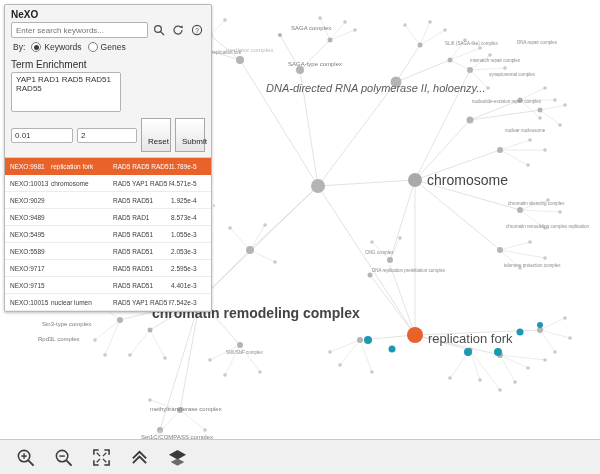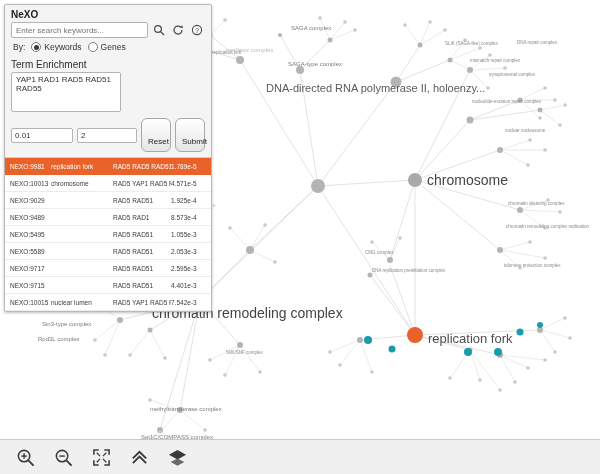--- a/index.html
+++ b/index.html
@@ -31,21 +31,21 @@
   .net-label {
     position: absolute;
     color: #585858;
     white-space: nowrap;
     pointer-events: none;
     font-family: "Liberation Sans", sans-serif;
   }
   .net-label.tiny { font-size: 4.5px; color: #8a8a8a; }
   .net-label.small { font-size: 6px; color: #7b7b7b; }
   .net-label.med { font-size: 8px; color: #6d6d6d; }
-  .net-label.big { font-size: 11px; color: #5a5a5a; }
+  .net-label.big { font-size: 11px; color: #5a5a5a; font-style: italic; }
   .net-label.huge { font-size: 13px; color: #4e4e4e; }
   .net-label.xhuge { font-size: 14px; color: #444444; }
   .net-label.faded { color: #b9b9b9; }
 
   
   #nexo-panel {
     position: absolute;
     left: 4px;
     top: 4px;
     width: 206px;
@@ -148,21 +148,21 @@
     font-family: "Liberation Sans", sans-serif;
     color: #333;
   }
   .param-input.two { width: 60px; }
   .btn {
     height: 27px;
     min-width: 30px;
     padding: 16px 6px;
     font-size: 8px;
     border: 1px solid #a8a8a8;
-    border-radius: 6px;
+    border-radius: 0;
     background: linear-gradient(#ffffff, #e6e6e6);
     color: #222;
     cursor: pointer;
     font-family: "Liberation Sans", sans-serif;
     line-height: 13px;
   }
 
   
   .results {
     border-top: 1px solid #cfcfcf;
@@ -413,21 +413,21 @@
     <div class="net-label xhuge" style="left:427px; top:172px;">chromosome</div>
     <div class="net-label tiny" style="left:508px; top:201px;">chromatin silencing complex</div>
     <div class="net-label tiny" style="left:506px; top:224px;">chromatin remodeling complex replication</div>
     <div class="net-label tiny faded" style="left:98px; top:188px;">Swr1 complex</div>
     <div class="net-label small faded" style="left:108px; top:202px;">NuA4 histone acetyltransferase complex</div>
     <div class="net-label tiny" style="left:365px; top:250px;">CMG complex</div>
     <div class="net-label med faded" style="left:125px; top:247px;">nuclear chromatin</div>
     <div class="net-label tiny" style="left:372px; top:268px;">DNA replication preinitiation complex</div>
     <div class="net-label tiny" style="left:504px; top:263px;">telomere protection complex</div>
     <div class="net-label small" style="left:72px;  top:306px;">Rpd3L-Expanded complex</div>
-    <div class="net-label xhuge" style="left:152px; top:305px;">chromatin remodeling complex</div>
+    <div class="net-label xhuge" style="left:152px; top:305px;font-weight:bold;">chromatin remodeling complex</div>
     <div class="net-label huge" style="left:428px; top:331px;">replication fork</div>
     <div class="net-label small" style="left:42px;  top:321px;">Sin3-type complex</div>
     <div class="net-label small" style="left:38px;  top:336px;">Rpd3L complex</div>
     <div class="net-label tiny" style="left:226px; top:350px;">SWI/SNF complex</div>
     <div class="net-label small" style="left:150px; top:406px;">methyltransferase complex</div>
     <div class="net-label small" style="left:141px; top:434px;">Set1C/COMPASS complex</div>
   </div>
 
   <div id="nexo-panel">
     <div id="nexo-title">NeXO</div>

